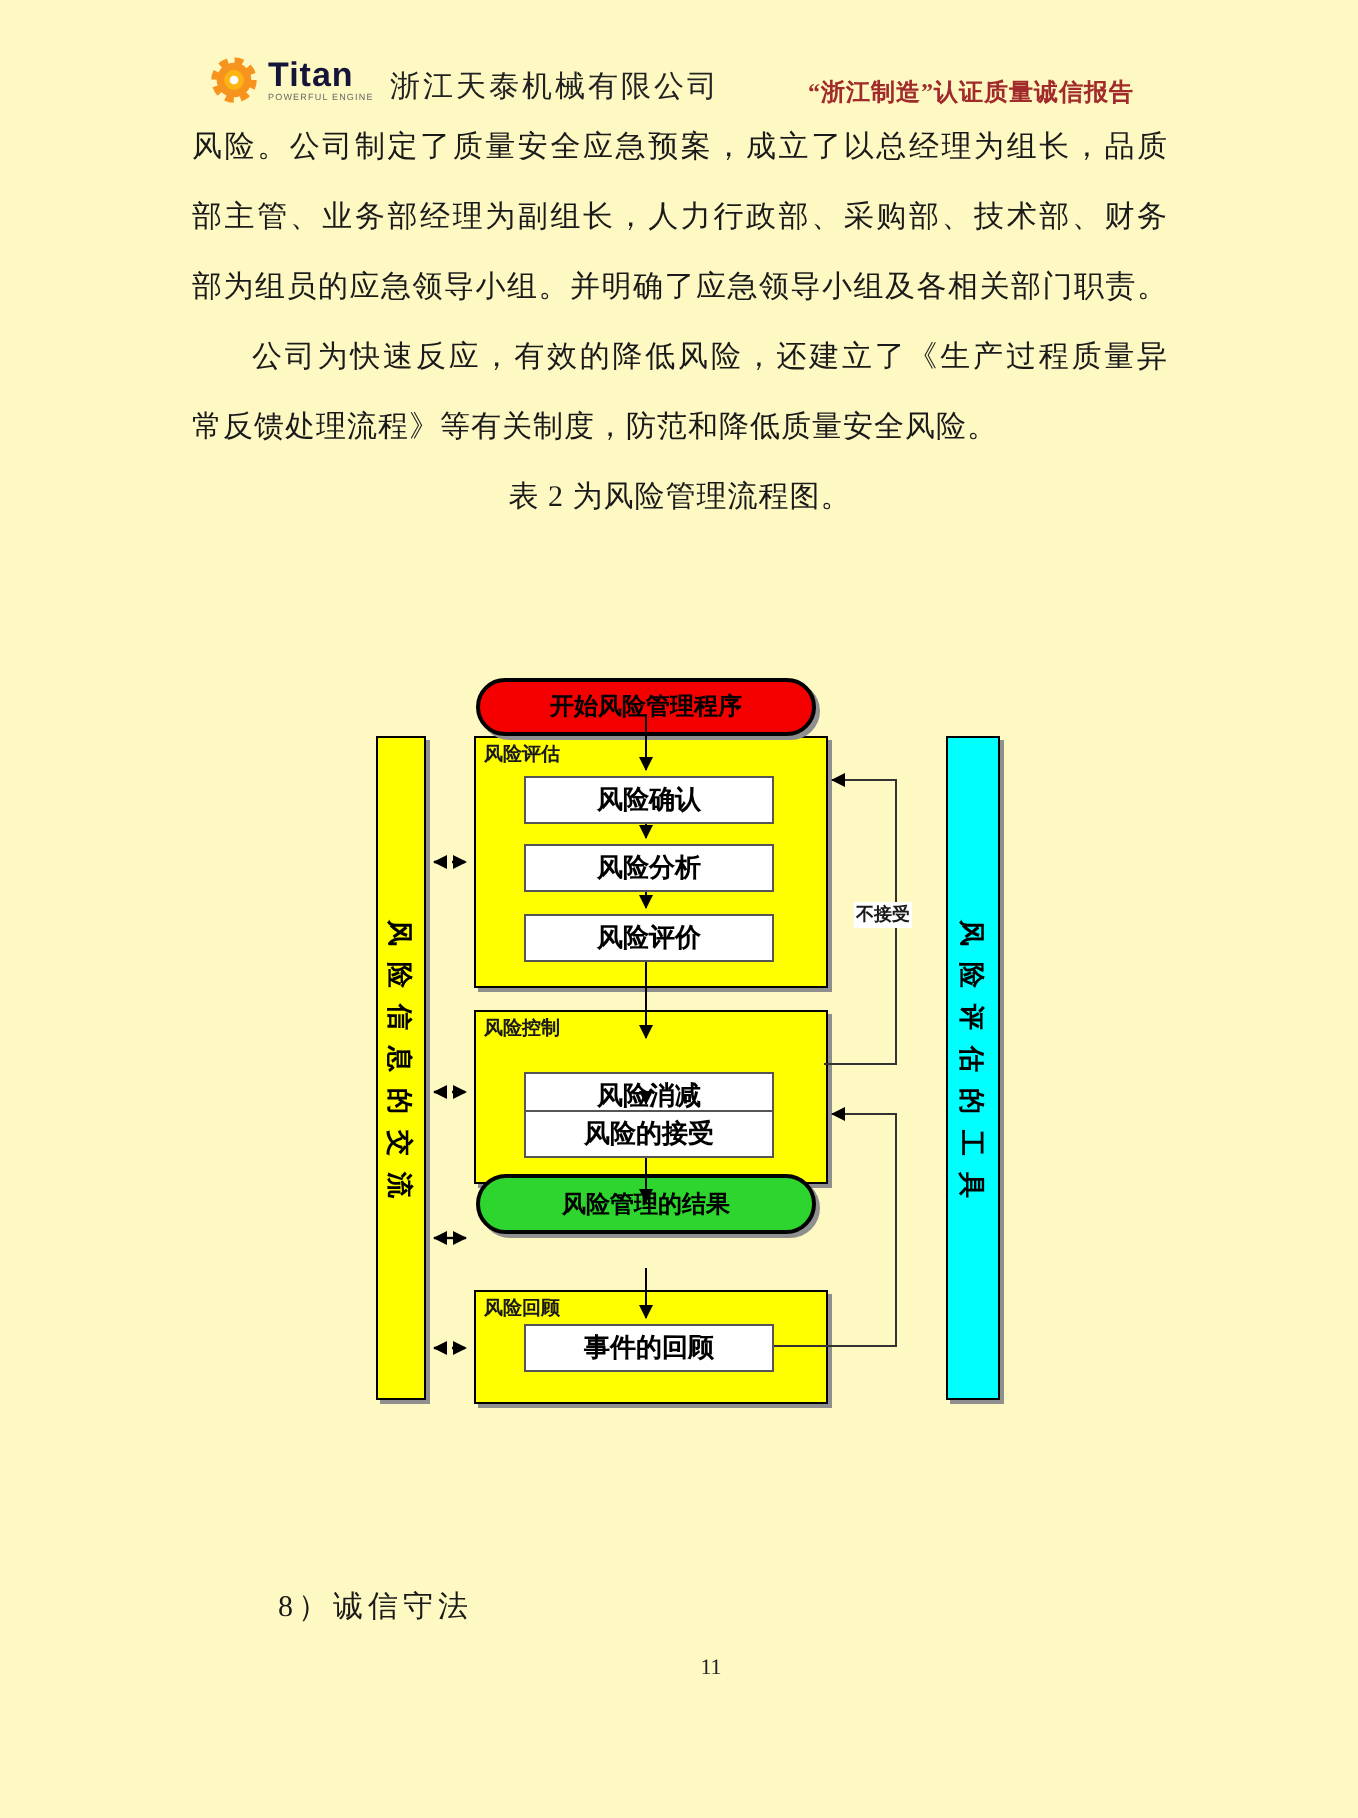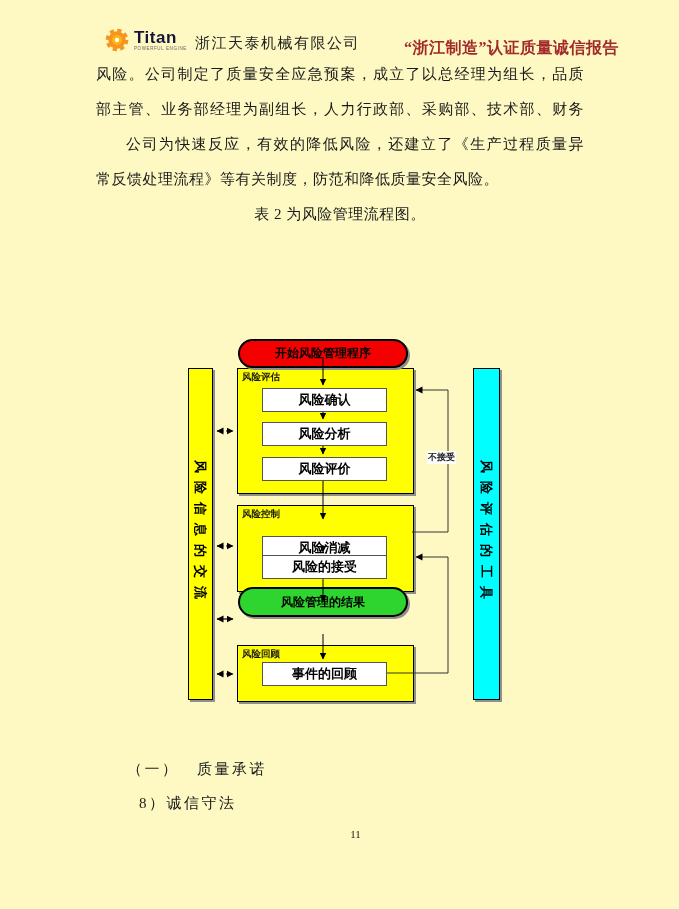--- a/index.html
+++ b/index.html
@@ -8,21 +8,21 @@
     margin:0 auto; overflow:hidden;
     font-family:"Liberation Serif","DejaVu Serif",serif; color:#1a1a1a;
   }
   
   .logo{position:absolute;left:104px;top:27px;display:flex;align-items:center;gap:4px;}
   .logo .gear{width:26px;height:26px;}
   .brand{display:flex;flex-direction:column;line-height:1;}
   .brand .name{font-family:"Liberation Sans","DejaVu Sans",sans-serif;font-weight:bold;font-size:17px;color:#15153a;letter-spacing:.5px;}
   .brand .tag{font-family:"Liberation Sans","DejaVu Sans",sans-serif;font-size:4.5px;color:#666;letter-spacing:.6px;margin-top:1px;}
   .company{position:absolute;left:195px;top:34px;font-size:15px;letter-spacing:1.5px;color:#222;}
-  .report-title{position:absolute;left:404px;top:38px;font-size:16px;font-weight:bold;color:#a12a2a;letter-spacing:.5px;}
+  .report-title{position:absolute;left:404px;top:38px;font-size:12px;font-weight:bold;color:#a12a2a;letter-spacing:.5px;}
   
   .bodytext{position:absolute;left:96px;top:57px;width:488px;font-size:15px;letter-spacing:.5px;}
   .line{height:35px;line-height:35px;white-space:nowrap;}
   .just{white-space:normal;text-align:justify;text-align-last:justify;text-justify:inter-character;}
   .ind{text-indent:2em;}
   .cap{text-align:center;text-align-last:center;}
   
   .shadow{box-shadow:2px 2px 0 #8f8f8f;}
   .node{position:absolute;box-sizing:border-box;display:flex;align-items:center;justify-content:center;
         font-family:"Liberation Sans","DejaVu Sans",sans-serif;font-weight:bold;color:#000;}
@@ -56,20 +56,21 @@
       <span class="name">Titan</span>
       <span class="tag">POWERFUL ENGINE</span>
     </div>
   </div>
   <div class="company">浙江天泰机械有限公司</div>
   <div class="report-title">“浙江制造”认证质量诚信报告</div>
 
   <div class="bodytext">
     <div class="line just">风险。公司制定了质量安全应急预案，成立了以总经理为组长，品质</div>
     <div class="line just">部主管、业务部经理为副组长，人力行政部、采购部、技术部、财务</div>
+    <div class="line just">部为组员的应急领导小组。并明确了应急领导小组及各相关部门职责。</div>
     <div class="line just ind">公司为快速反应，有效的降低风险，还建立了《生产过程质量异</div>
     <div class="line">常反馈处理流程》等有关制度，防范和降低质量安全风险。</div>
     <div class="line cap">表 2 为风险管理流程图。</div>
   </div>
 
   <div>
 
     <div class="node pill shadow" style="left: 238px; top: 328px; width: 170px; height: 29px; background-color: rgb(244, 0, 0);">开始风险管理程序</div>
 
     <div class="group shadow" style="position: absolute; left: 237px; top: 368px; width: 175px; height: 124px; background-color: rgb(255, 255, 0);"></div>
@@ -124,17 +125,16 @@
         <path d="M217 674 H233" stroke-dasharray="2 2.5" marker-start="url(#ahr)" marker-end="url(#ah)"></path>
       </g>
 
       <g stroke="#333" stroke-width="1" fill="none">
         <path d="M412 532 H448 V390 H416" marker-end="url(#ah)"></path>
         <path d="M387 673 H448 V557 H416" marker-end="url(#ah)"></path>
       </g>
     </svg>
   </div>
 
-  <div class="h-sec" style="left:127px;top:760px;">（一）　质量承诺</div>
   <div class="h-sec" style="left:139px;top:794px;">8）诚信守法</div>
   <div class="pagenum">11</div>
 
 </div>
 
 </body></html>

